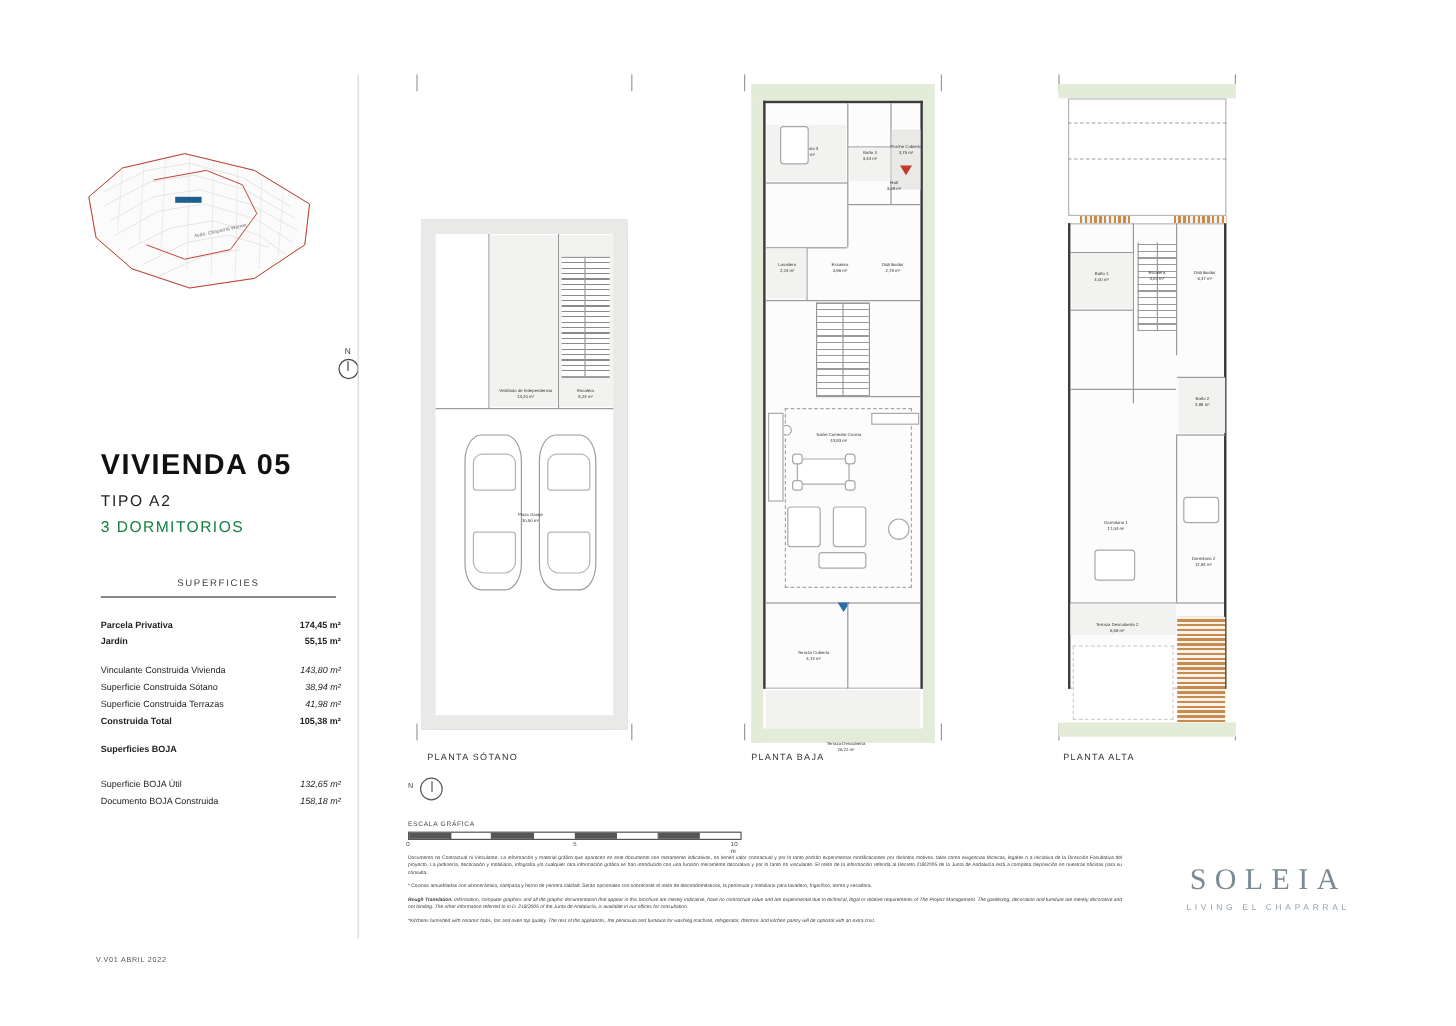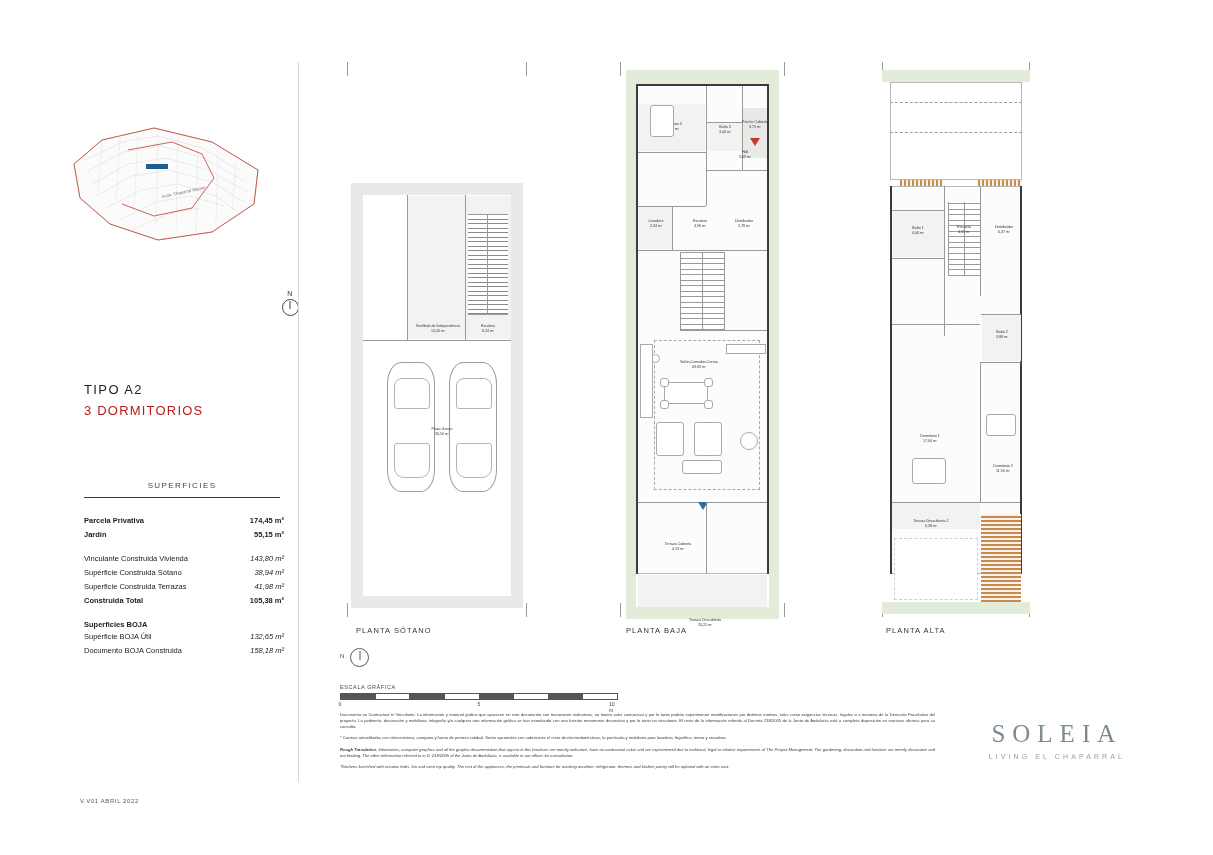--- a/index.html
+++ b/index.html
@@ -22,33 +22,33 @@
                   margin:2px auto 0; position:relative; }
   .north-circle:after { content:""; position:absolute; left:50%; top:1px; width:1px; height:8px;
                         background:#444; transform:translateX(-50%); }
 
   .dev-name { position:absolute; left:84px; top:330px; width:230px; font-size:7.5px;
               font-weight:bold; letter-spacing:.3px; line-height:1.45; color:#2b2b2b; }
 
   .title-block { position:absolute; left:84px; top:374px; width:230px; }
   .title-main { font-size:24px; font-weight:bold; letter-spacing:1.2px; color:#111; }
   .title-sub  { font-size:13px; letter-spacing:1.4px; color:#222; margin-top:8px; }
-  .title-sub2 { font-size:13px; letter-spacing:1.2px; color:#b91c1c; margin-top:6px; }
+  .title-sub2 { font-size:13px; letter-spacing:1.2px; color:#15803d; margin-top:6px; }
 
   .surf-head { position:absolute; left:84px; top:481px; width:196px; text-align:center;
                font-size:8px; letter-spacing:1.4px; color:#444; }
   .surf-rule  { position:absolute; left:84px; top:497px; width:196px; height:1px; background:#3a3a3a; }
 
   .surf-table { position:absolute; left:84px; top:514px; width:200px; font-size:7.5px; color:#222; }
   .srow { display:flex; justify-content:space-between; line-height:1.9; }
   .srow .lbl { white-space:nowrap; }
   .srow .val { white-space:nowrap; text-align:right; }
   .srow.bold .lbl, .srow.bold .val { font-weight:bold; }
   .spacer { height:9px; }
-  .section-title { font-weight:bold; font-size:7.5px; margin-top:11px; margin-bottom:1px; }
+  .section-title { font-weight:bold; font-size:7.5px; margin-top:11px; margin-bottom:18px; }
   .italic .val { font-style:italic; }
 
   .vline { position:absolute; left:298px; top:62px; width:1px; height:720px; background:#d8d8d8; }
 
   .footer-ver { position:absolute; left:80px; top:798px; font-size:6px; letter-spacing:.6px; color:#555; }
 
   
   .plan-col { position:absolute; top:62px; }
   .plan-title { position:absolute; font-size:7.5px; letter-spacing:1.1px; color:#333; }
 
@@ -152,20 +152,21 @@
     </svg>
   </div>
 
   <div class="north-wrap">
     <div class="north-label">N</div>
     <div class="north-circle"></div>
   </div>
 
 
   <div class="title-block">
+    <div class="title-main">VIVIENDA 05</div>
     <div class="title-sub">TIPO A2</div>
     <div class="title-sub2">3 DORMITORIOS</div>
   </div>
 
   <div class="surf-head">SUPERFICIES</div>
   <div class="surf-rule"></div>
 
   <div class="surf-table">
     <div class="srow bold">
       <span class="lbl">Parcela Privativa</span>

